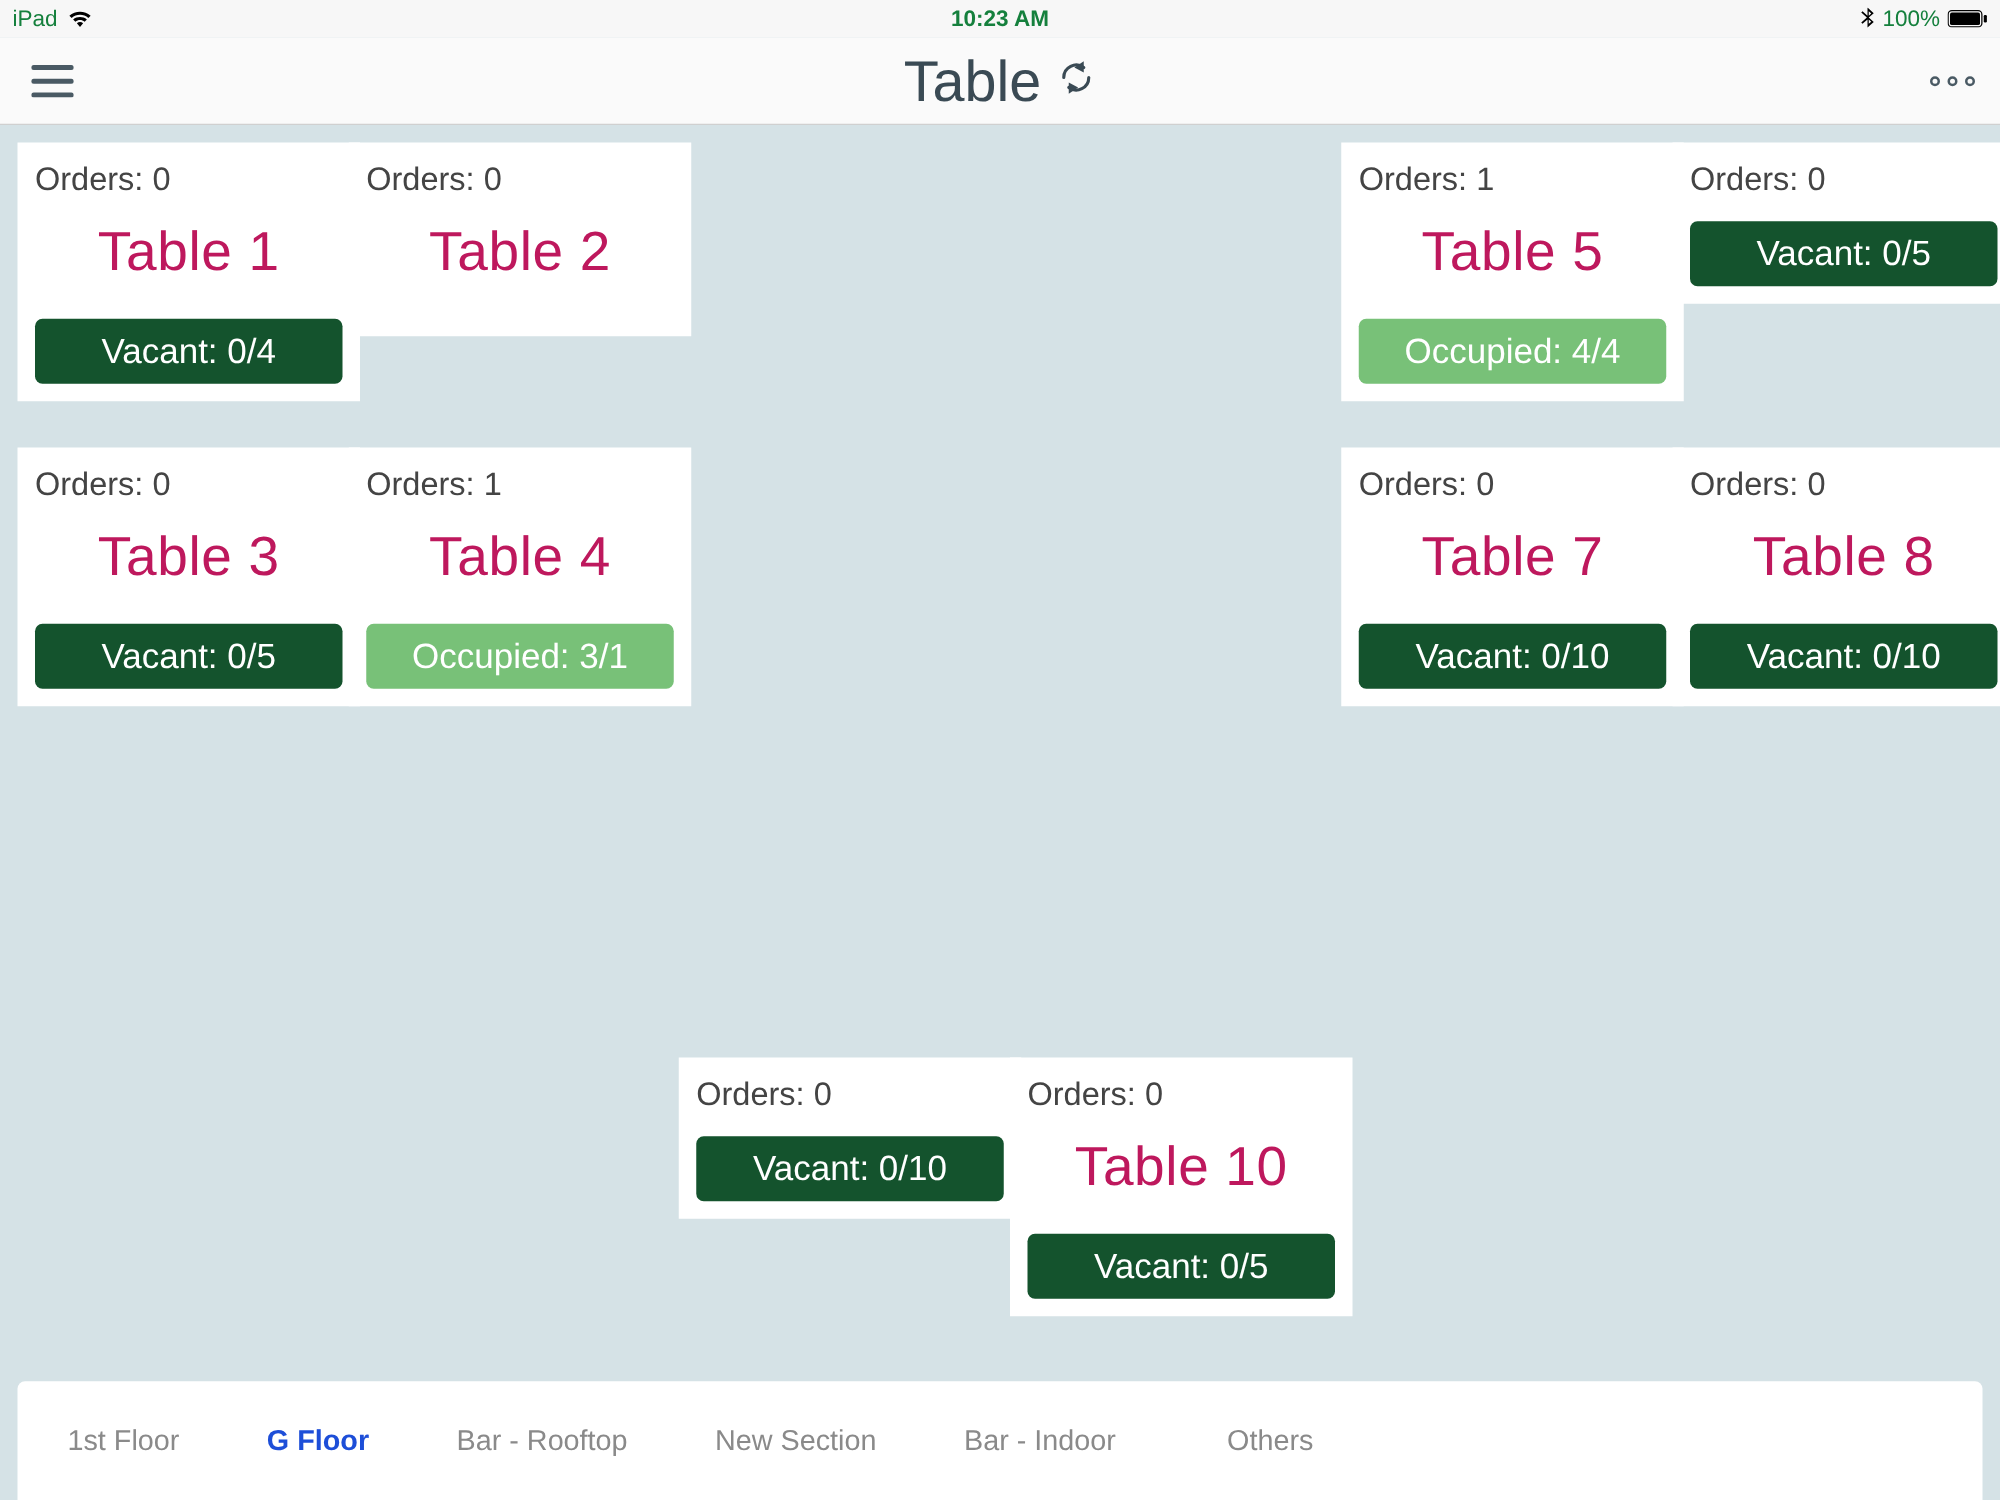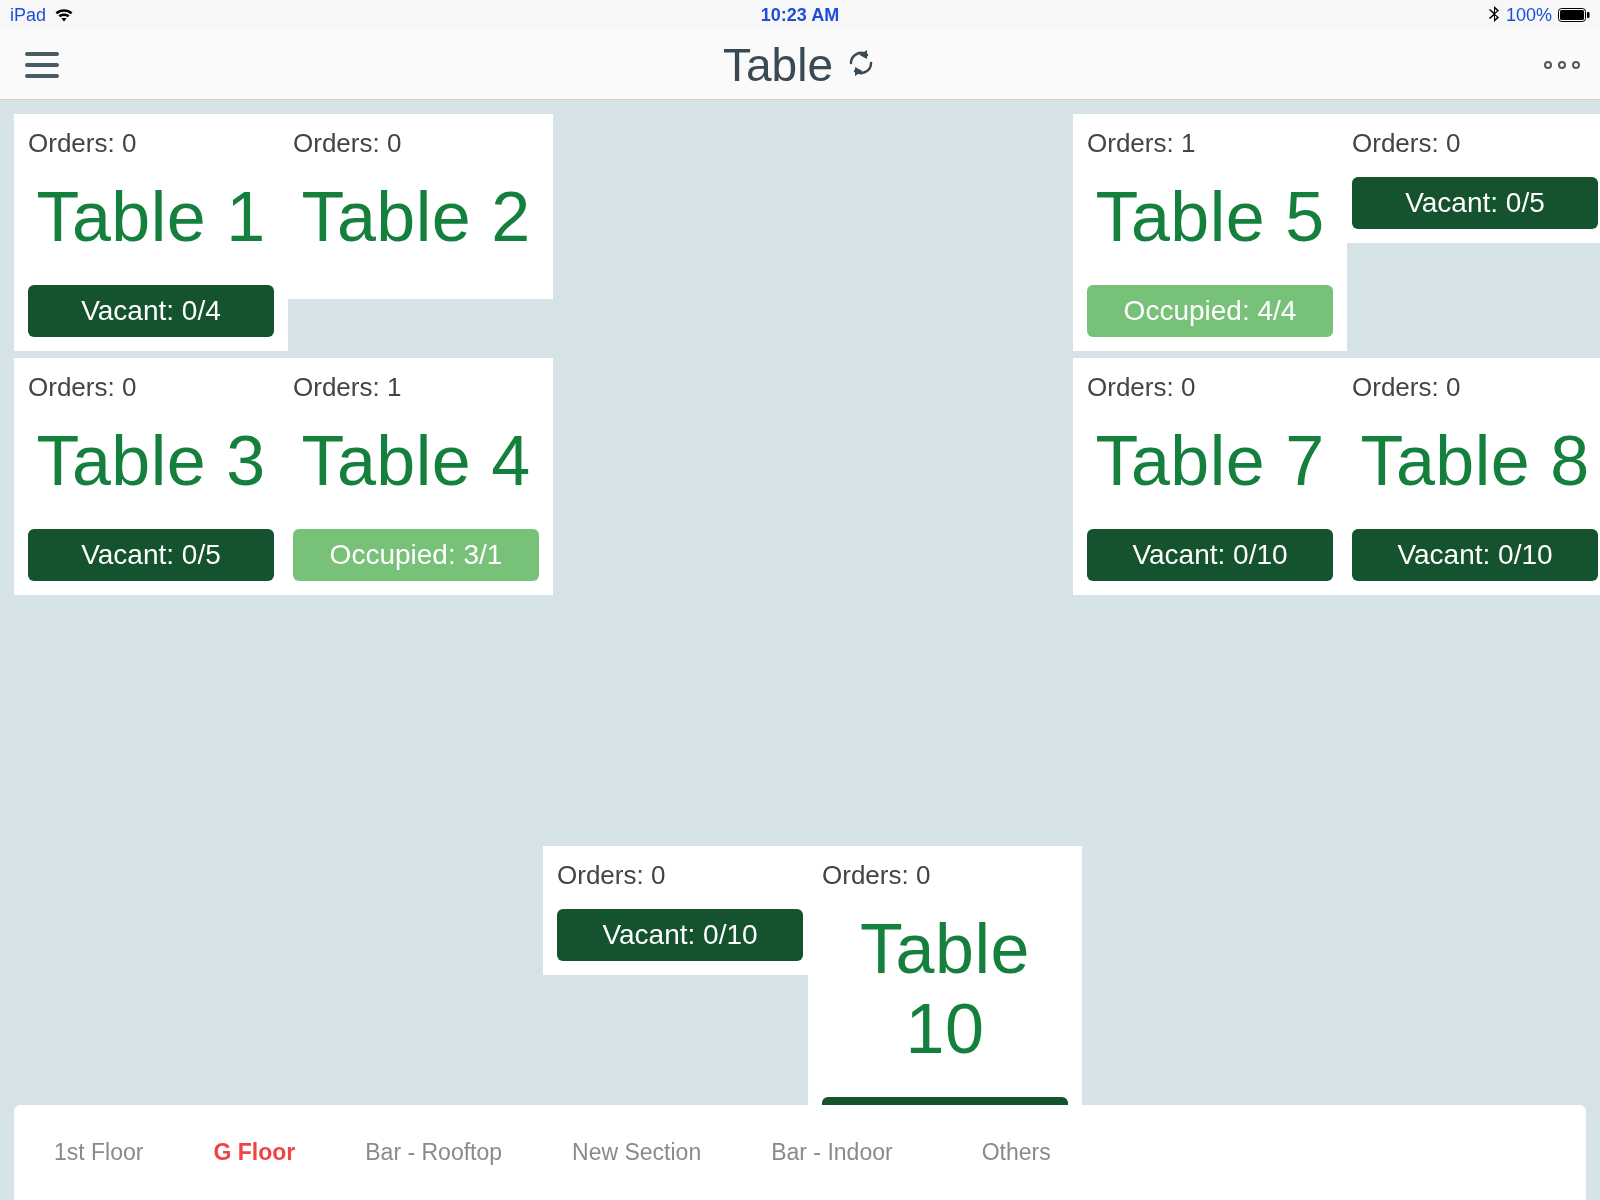--- a/index.html
+++ b/index.html
@@ -7,21 +7,21 @@
   body { background: #d5e2e6; display: flex; flex-direction: column; }
 
   
   .statusbar {
     height: 30px;
     background: #f7f7f7;
     display: flex;
     align-items: center;
     padding: 0 10px;
     font-size: 18px;
-    color: #1d4ed8;
+    color: #15803d;
     position: relative;
   }
   .statusbar .left { display: flex; align-items: center; gap: 8px; }
   .statusbar .center { position: absolute; left: 50%; transform: translateX(-50%); font-weight: 600; }
   .statusbar .right { margin-left: auto; display: flex; align-items: center; gap: 6px; }
   .wifi-icon, .bt-icon, .batt-icon { display: inline-flex; align-items: center; }
 
   
   .appheader {
     height: 70px;
@@ -45,21 +45,21 @@
     position: relative;
   }
   .table-card {
     position: absolute;
     background: #fff;
     width: 274px;
     padding: 14px 14px 14px 14px;
     cursor: pointer;
   }
   .table-card .orders { font-size: 26px; color: #444; font-weight: 400; margin-bottom: 18px; }
-  .table-card .tname { font-size: 70px; color: #15803d; font-weight: 300; text-align: center; margin-bottom: 28px; letter-spacing: 0.5px;}
+  .table-card .tname { font-size: 44px; color: #be185d; font-weight: 300; text-align: center; margin-bottom: 28px; letter-spacing: 0.5px;}
   .table-card .status-pill {
     font-size: 28px;
     color: #fff;
     text-align: center;
     padding: 10px 0;
     border-radius: 6px;
     font-weight: 400;
   }
   .status-vacant { background: #14532d; }
   .status-occupied { background: #78c178; }
@@ -72,21 +72,21 @@
     background: #fff;
     border-radius: 6px 6px 0 0;
     display: flex;
     align-items: center;
     padding: 4px 40px;
     gap: 70px;
     font-size: 23px;
     color: #8a8a8a;
   }
   .floorbar .floor-tab { cursor:pointer; }
-  .floorbar .floor-tab.active { color: #ef4444; font-weight: 600; }
+  .floorbar .floor-tab.active { color: #1d4ed8; font-weight: 600; }
   .floorbar .spacer-others { margin-left: 19px; }
 </style>
 </head>
 <body>
 
 <div class="statusbar">
   <div class="left">
     <span>iPad</span>
     <span class="wifi-icon">
       <svg width="20" height="14" viewBox="0 0 20 14">

